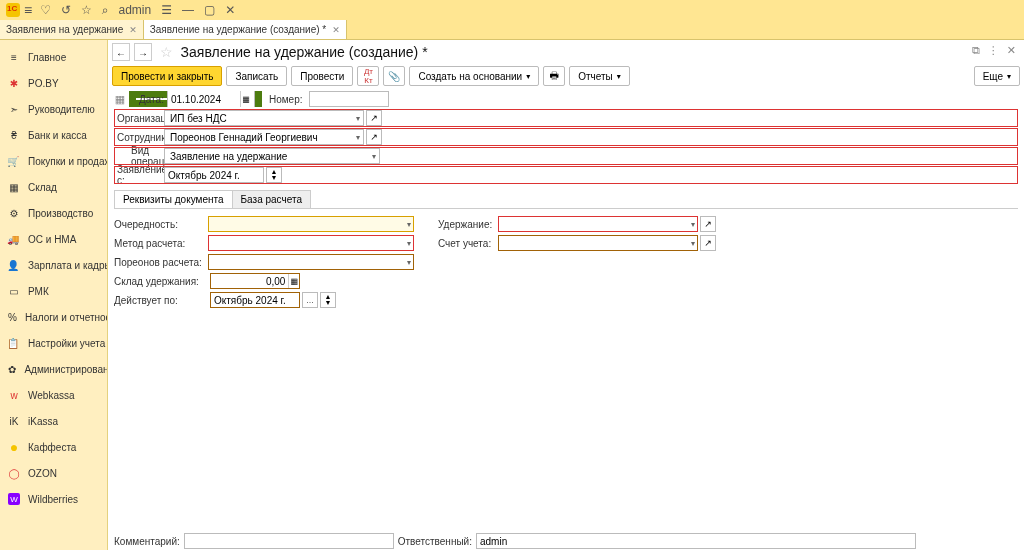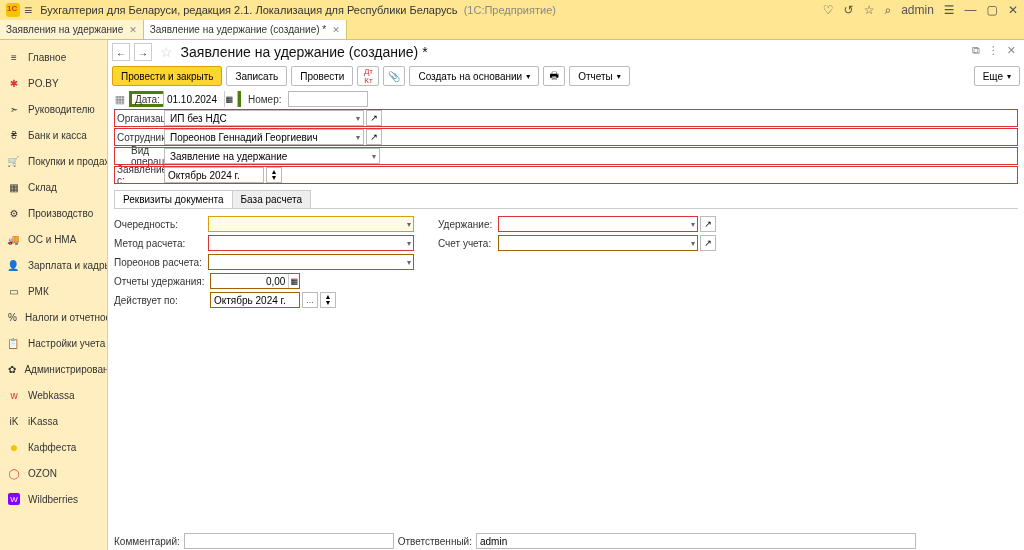--- a/index.html
+++ b/index.html
@@ -58,23 +58,20 @@
   .footer .lblf { font-size: 10px; color: #333; }
   .footer .ffld { height: 16px; border: 1px solid #bbb; flex: 0 0 auto; font-size: 10px; padding: 0 3px; display: inline-flex; align-items: center; }
   .cal-ico { width: 12px; display: inline-flex; align-items: center; justify-content: center; border-left: 1px solid #ccc; height: 100%; font-size: 8px; }
 </style>
 </head>
 <body>
 
 <div class="titlebar">
   <span class="logo"></span>
   <span class="hamburger">≡</span>
-  <span class="titletext">
-    <span>Бухгалтерия для Беларуси, редакция 2.1. Локализация для Республики Беларусь</span>&nbsp;&nbsp;<span class="grey">(1С:Предприятие)</span>
-  </span>
   <div class="titleicons">
     <span>♡</span>
     <span>↺</span>
     <span>☆</span>
     <span>⌕</span>
     <span>admin</span>
     <span>☰</span>
     <span>—</span>
     <span>▢</span>
     <span>✕</span>
@@ -191,23 +188,23 @@
       <button class="btn icon">🖶</button>
       <button class="btn dd">Отчеты</button>
       <span class="spacer"></span>
       <button class="btn dd">Еще</button>
     </div>
 
     <div class="formarea">
 
       <div class="row" style="gap:3px">
         <span style="width:12px;text-align:center;color:#888">▦</span>
-        <span style="display:inline-flex;border:3px solid #4d7c0f;height:16px;align-items:center">
+        <span style="display:inline-flex;border:7px solid #4d7c0f;height:16px;align-items:center">
           <span class="lbl" style="padding:0 3px">Дата:</span>
-          <span class="fld" style="width:75px;border:1px solid #bbb;border-top:none;border-bottom:none">
+          <span class="fld" style="width:88px;border:1px solid #bbb;border-top:none;border-bottom:none">
             <input value="01.10.2024" style="">
             <span class="cal-ico">▦</span>
           </span>
         </span>
         <span class="lbl" style="margin-left:4px">Номер:</span>
         <span class="fld" style="width:80px">
             <input value="" style="">
           </span>
       </div>
 
@@ -261,21 +258,21 @@
                 <input style="">
               </span>
           </div>
           <div class="rowf">
             <span class="lbl2">Пореонов расчета:</span>
             <span class="fld2 w210 dd">
                 <input style="">
               </span>
           </div>
           <div class="rowf">
-            <span class="lbl2">Отчеты удержания:</span>
+            <span class="lbl2">Склад удержания:</span>
             <span class="fld2 w90">
                 <input style="text-align: right;" value="0,00">
                 <span class="cal-ico">▦</span>
               </span>
           </div>
           <div class="rowf">
             <span class="lbl2">Действует по:</span>
             <span class="fld2 w90">
                 <input value="Октябрь 2024 г." style="">
               </span>

